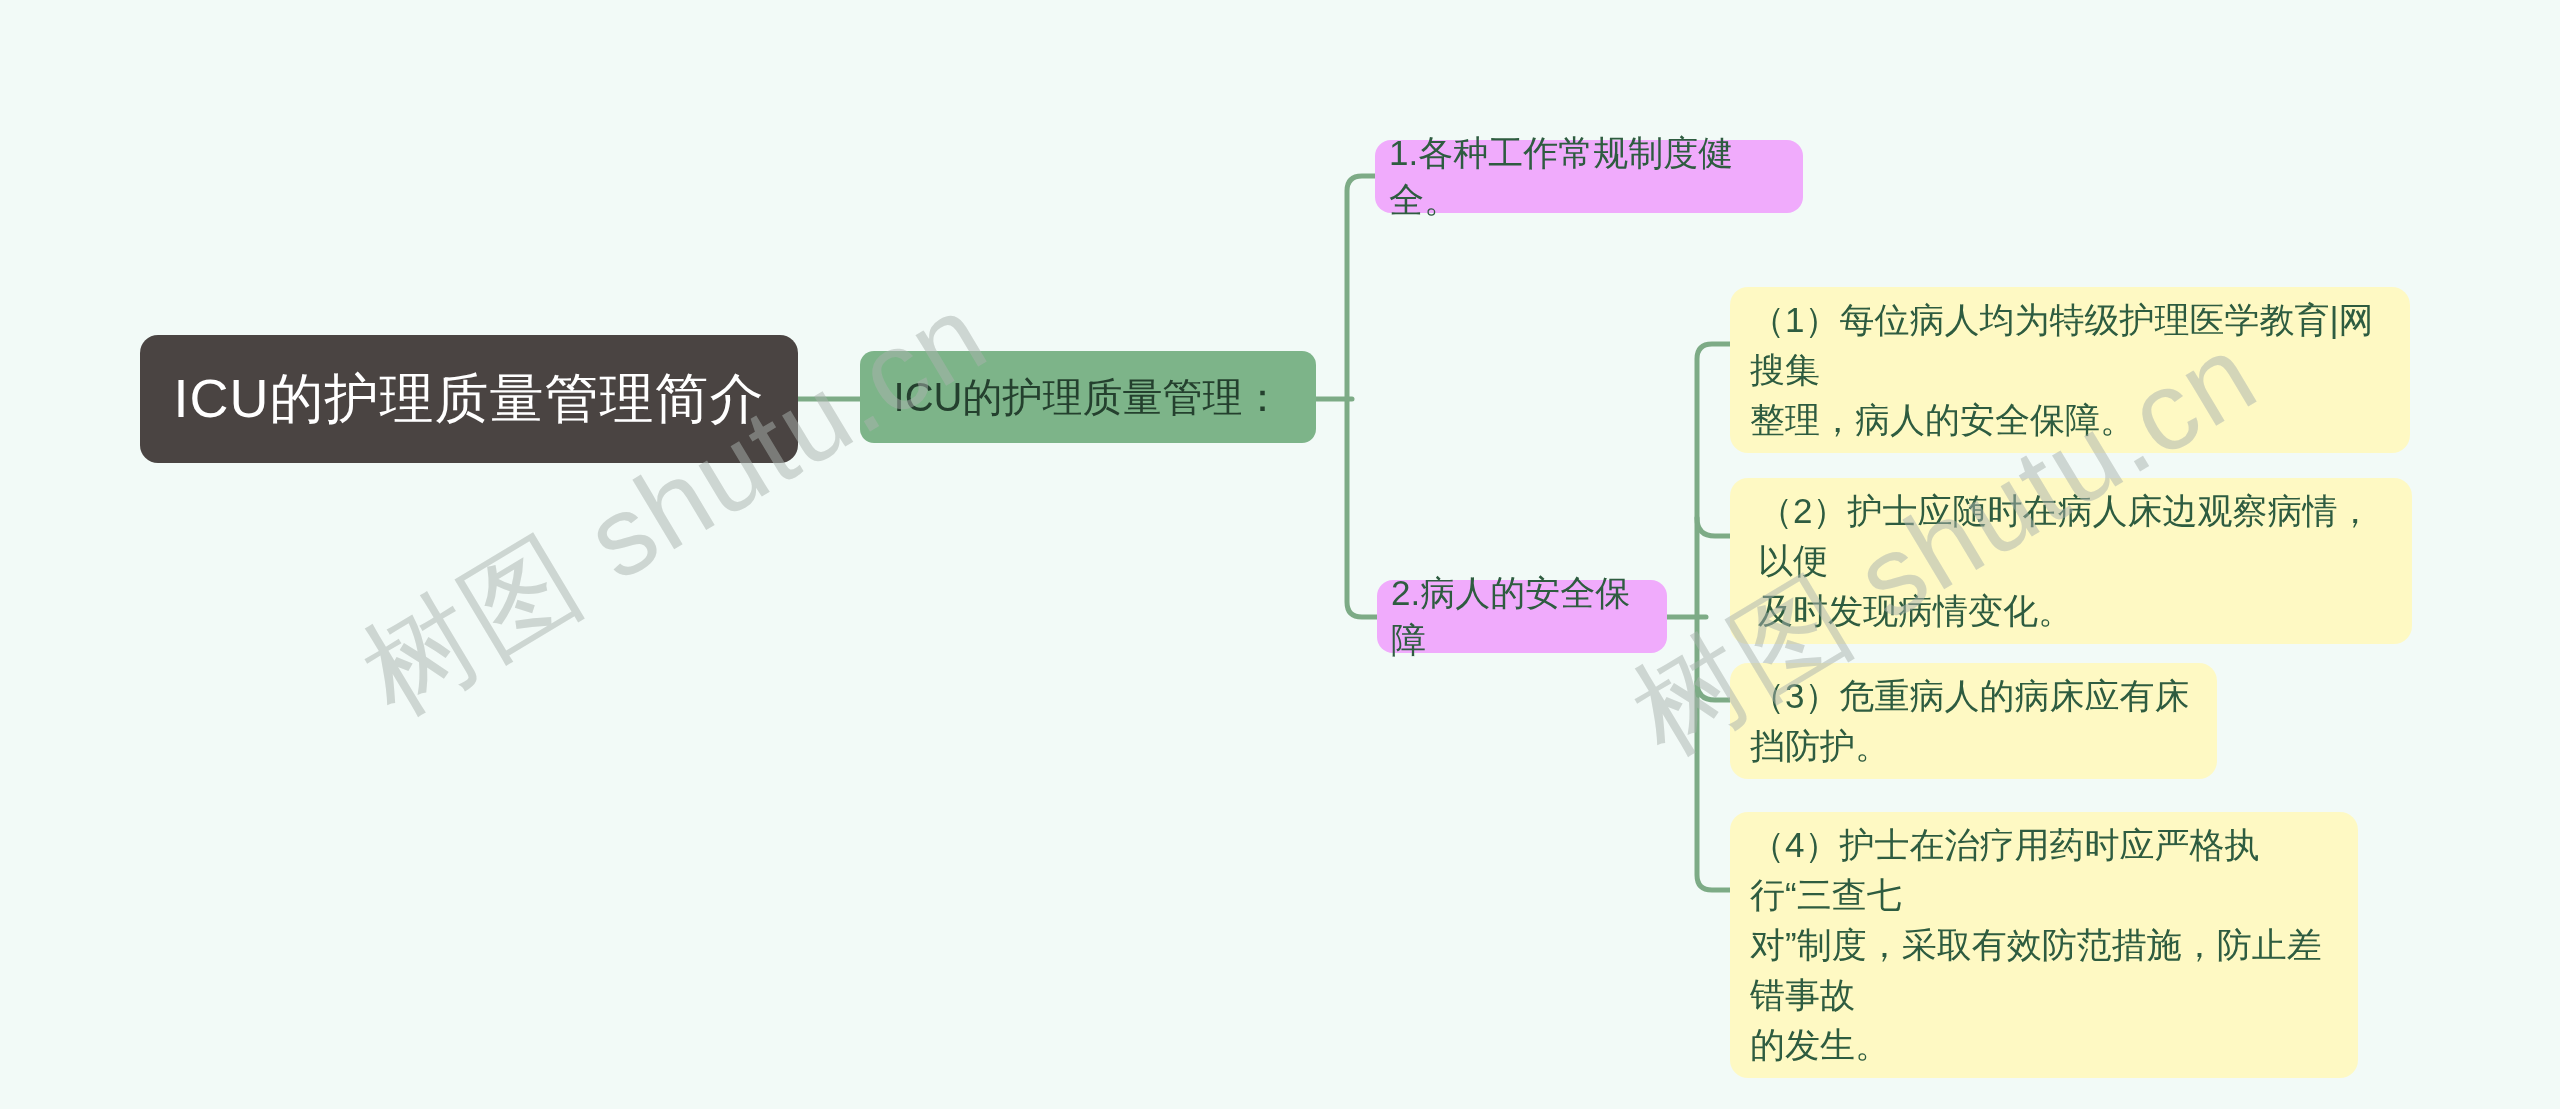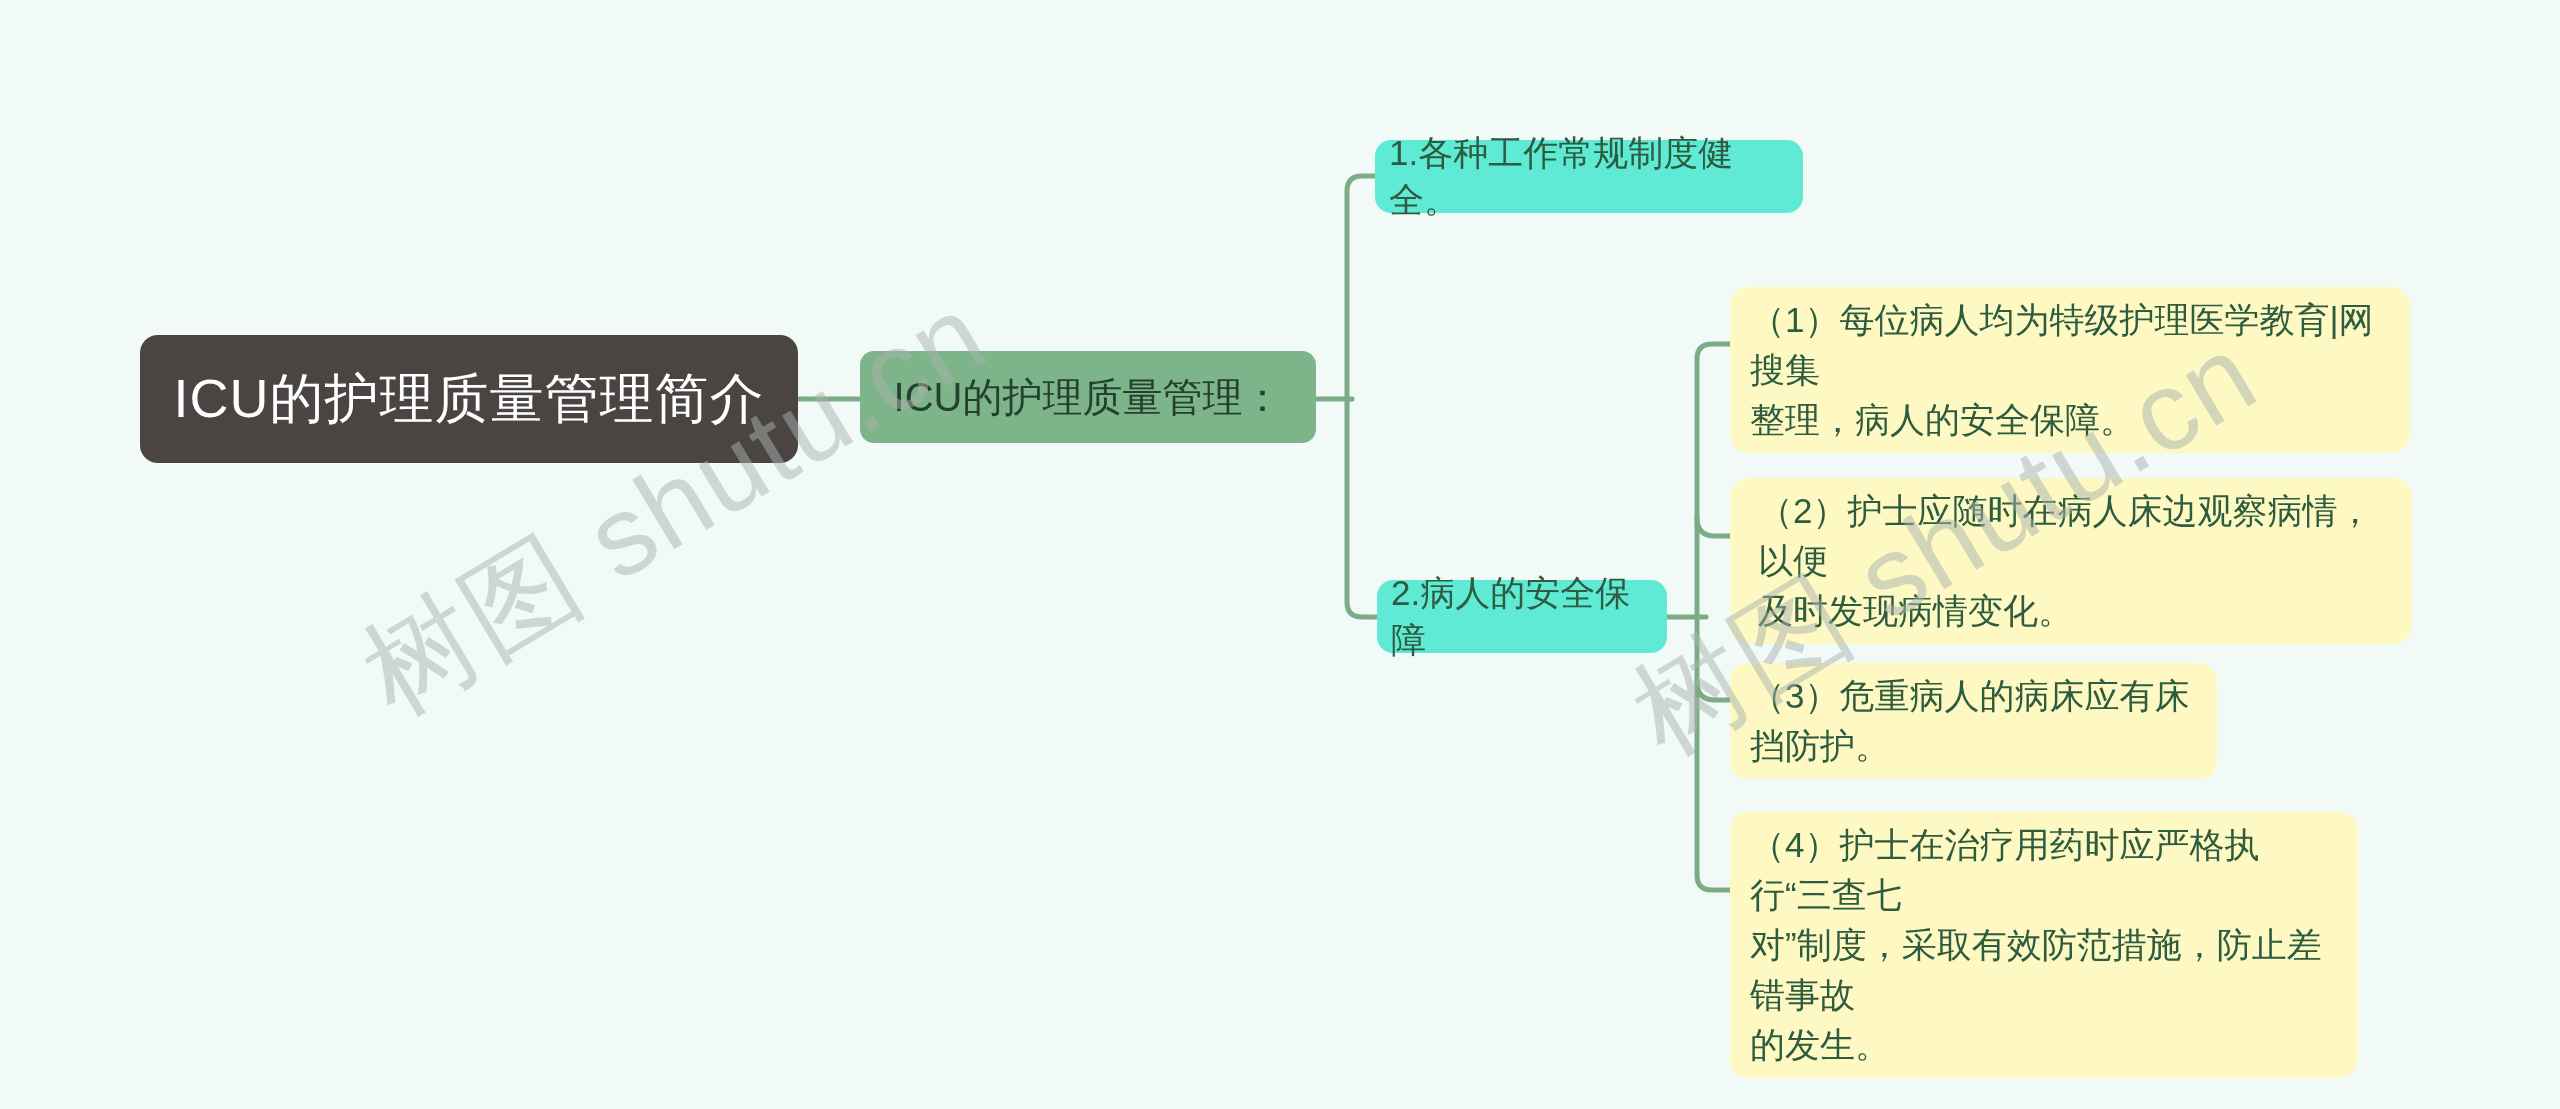--- a/index.html
+++ b/index.html
@@ -33,21 +33,21 @@
   }
   .node-topic{
     left:860px;top:351px;width:456px;height:92px;
     background:#7db489;
     border-radius:14px;
     color:#24402e;
     font-size:40px;
     justify-content:center;
   }
   .node-branch{
-    background:#5eead4;
+    background:#f0abfc;
     border-radius:16px;
     color:#2e5c40;
     font-size:35px;
     justify-content:center;
     padding:0 14px;
   }
   .node-branch-1{left:1375px;top:140px;width:428px;height:73px;}
   .node-branch-2{left:1377px;top:580px;width:290px;height:73px;}
   .node-sub{
     background:#fef9c3;

